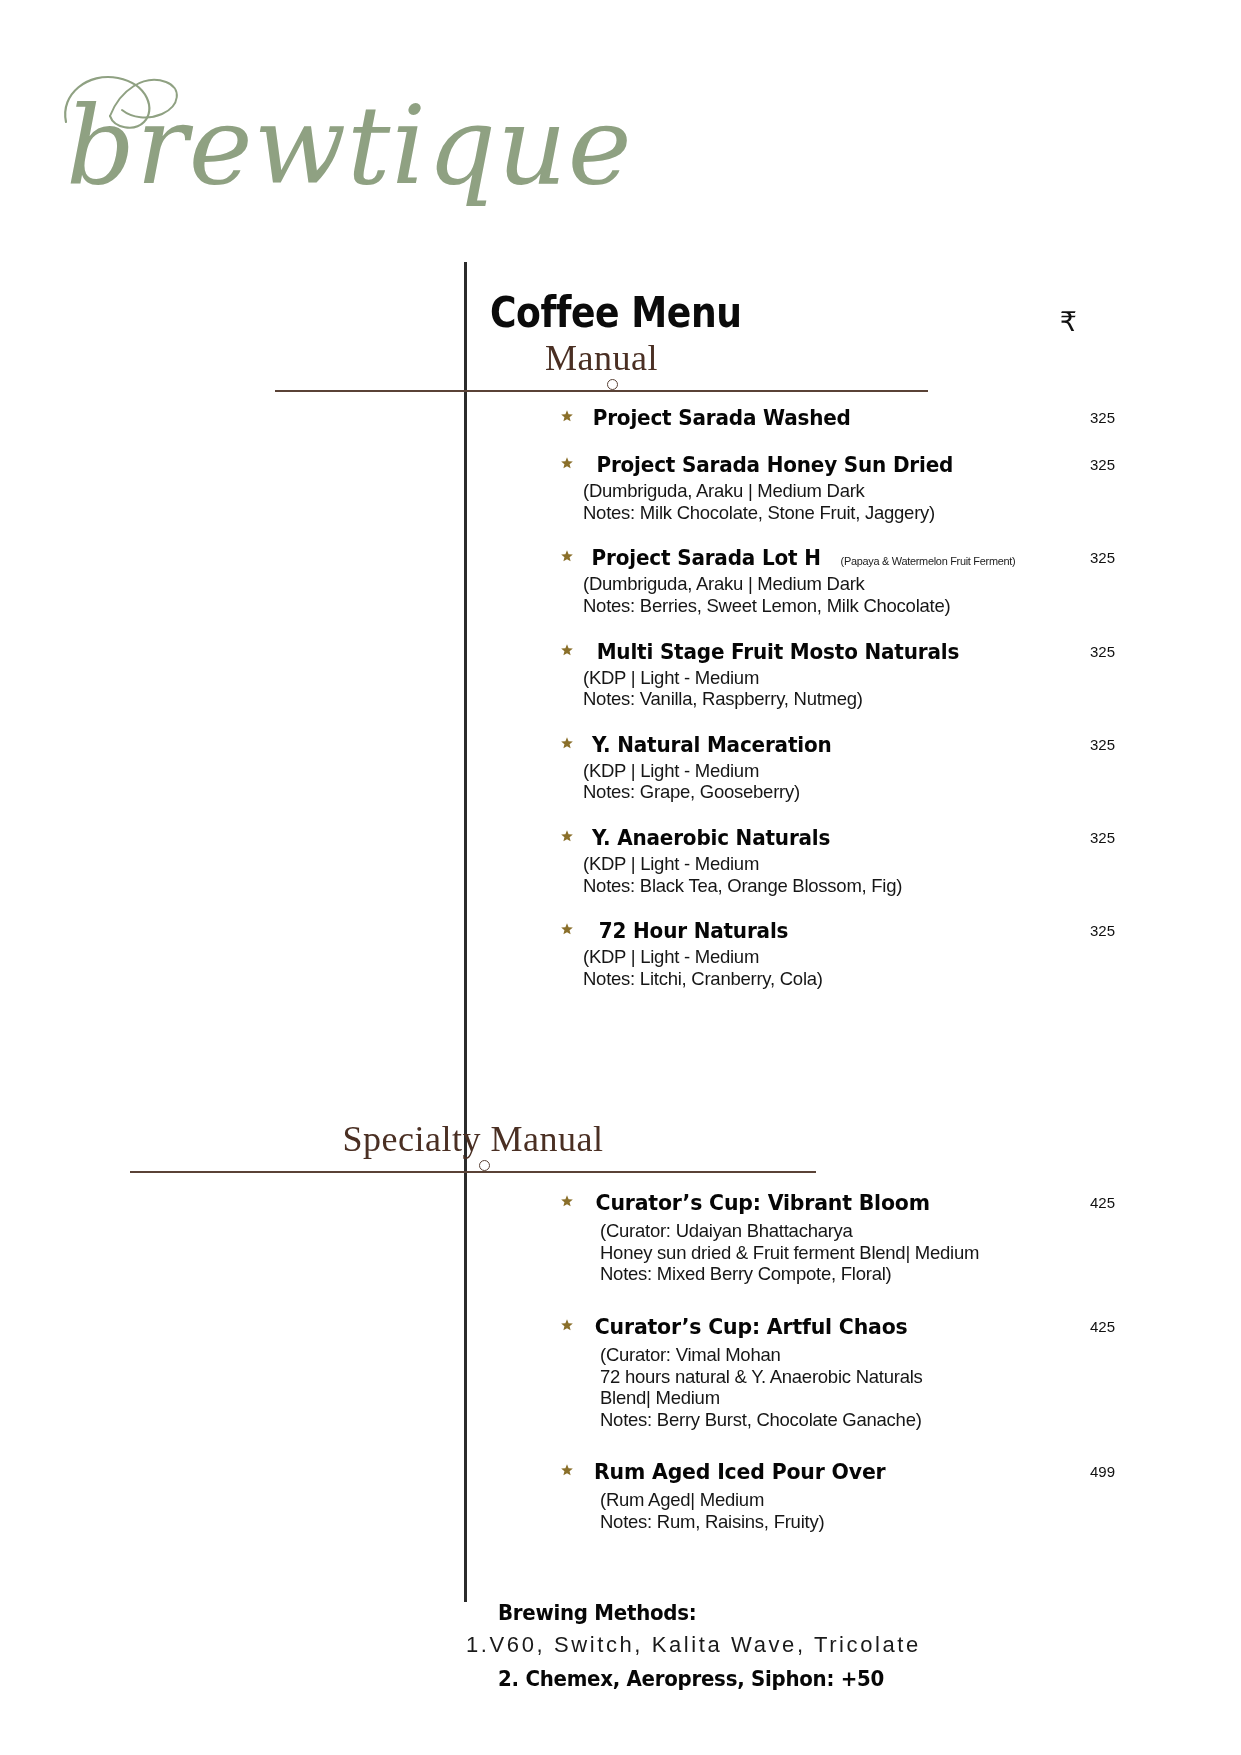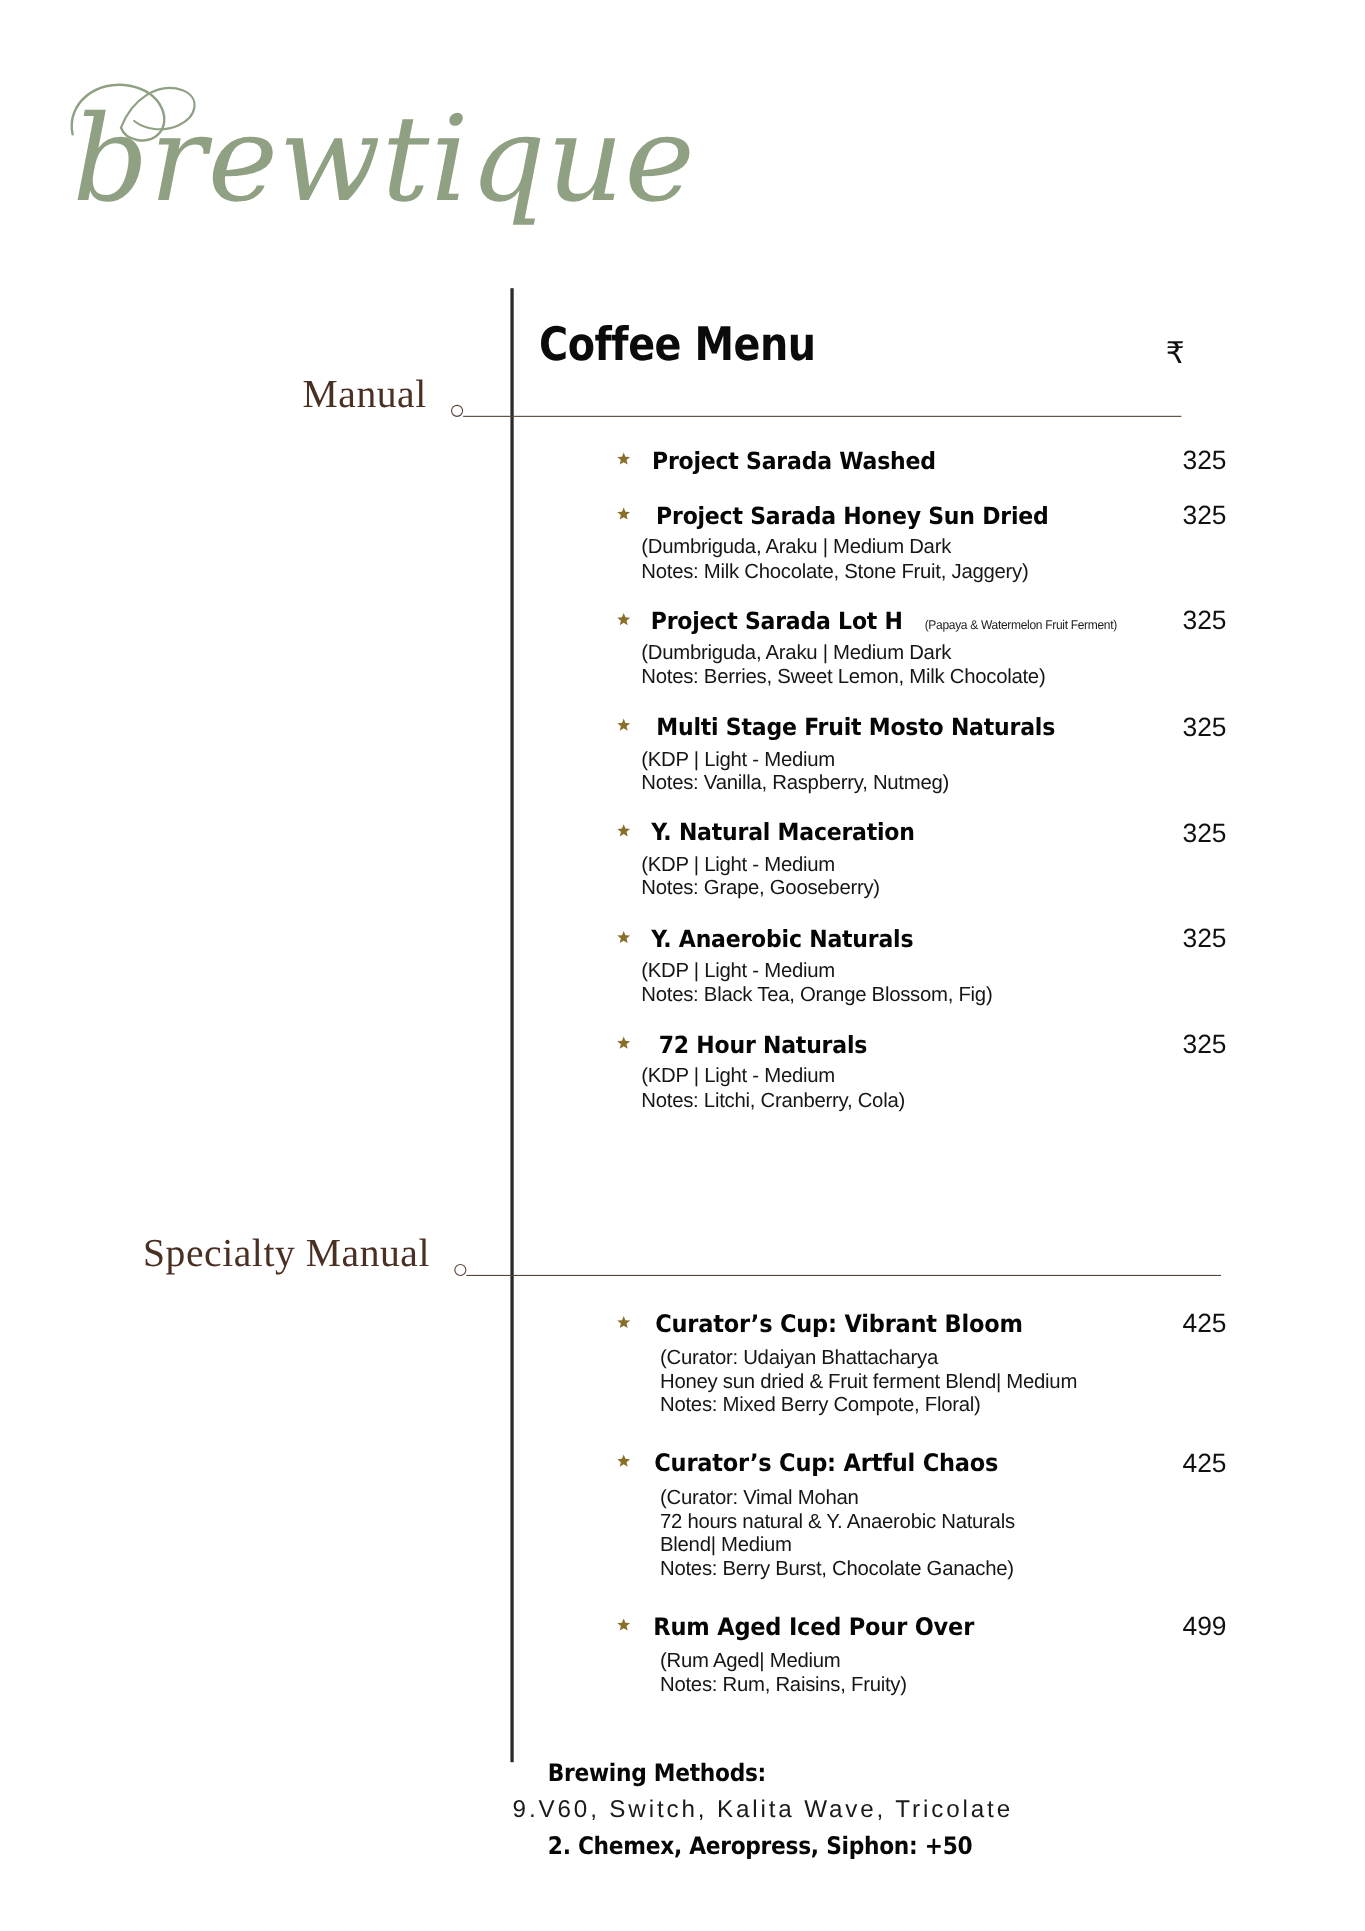--- a/index.html
+++ b/index.html
@@ -62,22 +62,23 @@
     top: 262px;
     width: 3px;
     height: 1340px;
     background: #2b2b2b;
   }
 
   
   .section-tag {
     position: absolute;
     display: flex;
-    align-items: flex-end;
+    align-items: center;
     white-space: nowrap;
+    flex-direction: column;
   }
   .section-tag .tag-label {
     font-family: "Liberation Serif", serif;
     font-size: 36px;
     color: #4a2f23;
     letter-spacing: 0.5px;
   }
   .tag-dot {
     width: 9px;
     height: 9px;
@@ -173,21 +174,21 @@
     color: #1b1b1b;
     margin-left: 7px;
     letter-spacing: -0.3px;
     white-space: nowrap;
     transform: scaleX(0.95);
     transform-origin: left baseline;
   }
   .item-price {
     flex: 0 0 auto;
     font-family: "Liberation Sans", sans-serif;
-    font-size: 24px;
+    font-size: 15px;
     color: #111111;
     margin-left: 14px;
     text-align: right;
     min-width: 62px;
   }
   .item-desc {
     margin-left: 23px;
     margin-top: 3px;
     font-family: "Liberation Sans", sans-serif;
     font-size: 18.5px;
@@ -405,17 +406,17 @@
           </div>
           <span class="item-price">499</span>
         </div>
         <div class="item-desc">(Rum Aged|  Medium
 Notes: Rum, Raisins, Fruity)</div>
       </div>
     </div>
 
   <div class="brewing">
     <div class="brewing-title">Brewing Methods:</div>
-    <div class="brewing-line-1">9.V60, Switch, Kalita Wave, Tricolate</div>
+    <div class="brewing-line-1">1.V60, Switch, Kalita Wave, Tricolate</div>
     <div class="brewing-line-2">2. Chemex, Aeropress, Siphon: +50</div>
   </div>
 
 </div>
 
 </body></html>

